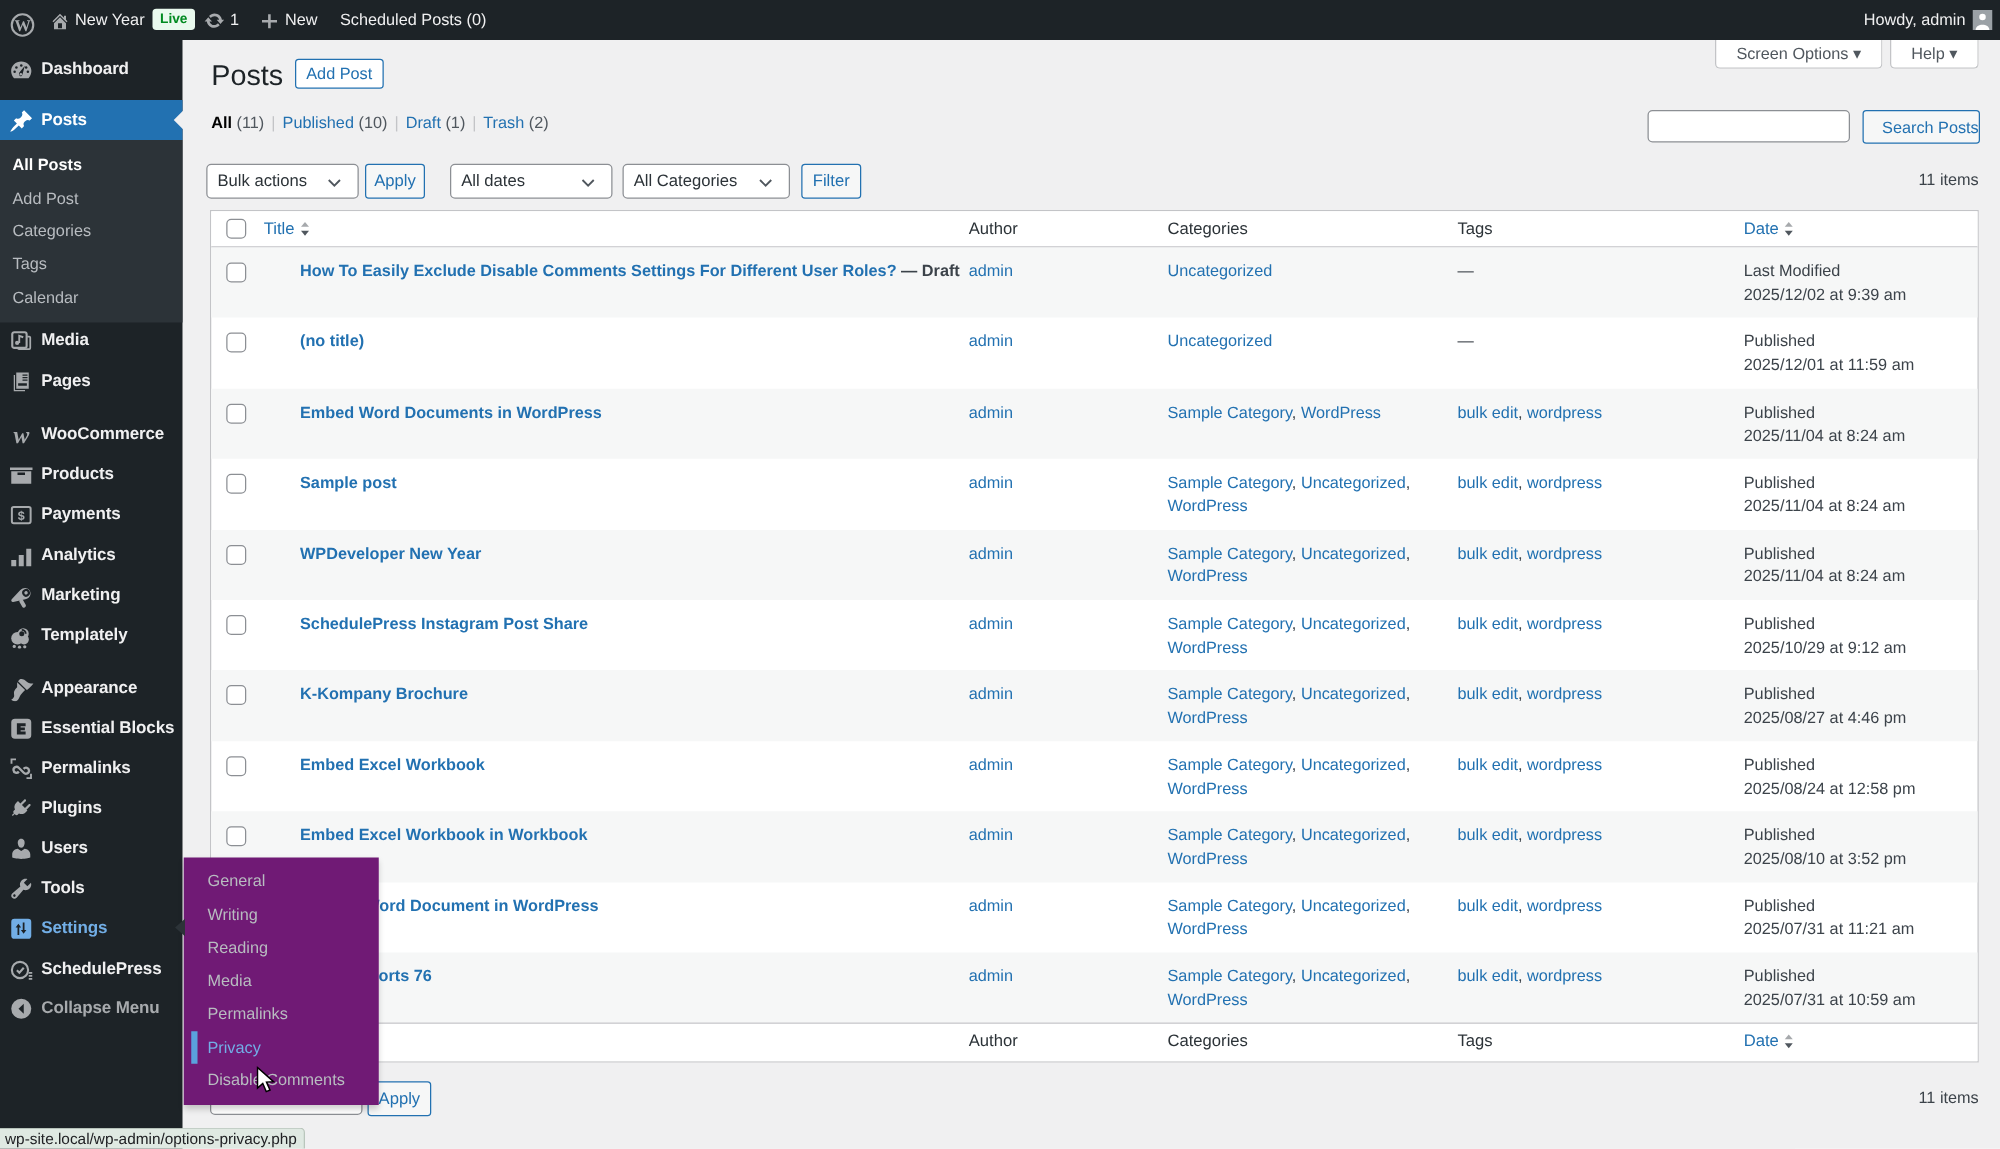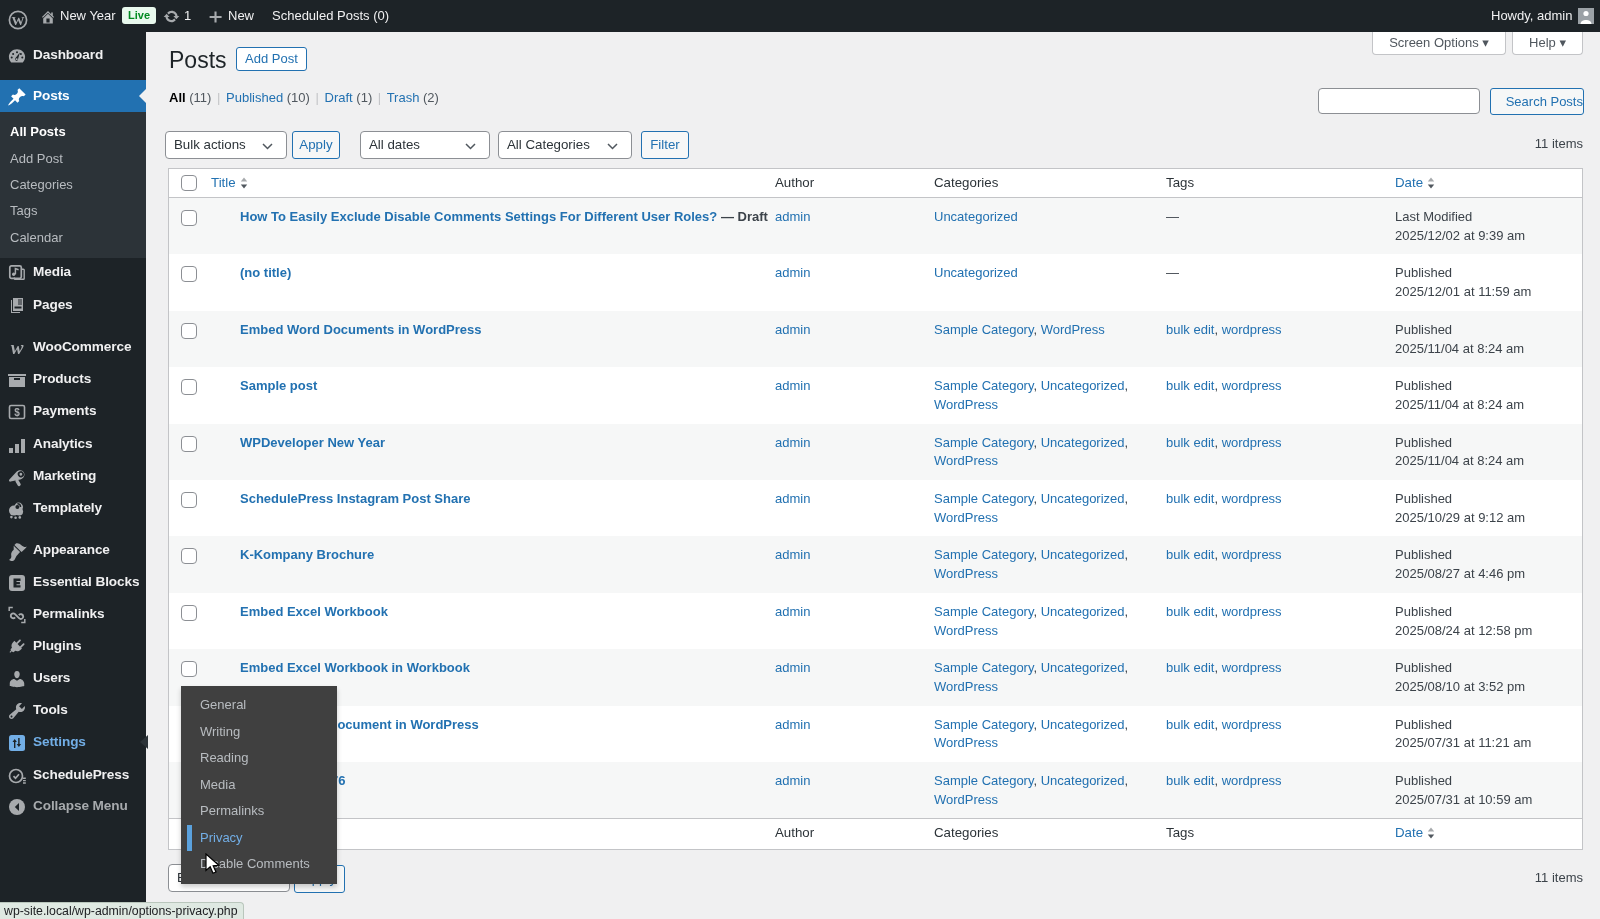--- a/index.html
+++ b/index.html
@@ -49,21 +49,21 @@
 .col-tags { left:997px; }
 .col-date { left:1226px; }
 .hlbl { position:absolute; top:6px; }
 .trow .cell { position:absolute; top:10px; line-height:18.8px; }
 .rt { font-size:13px; font-weight:bold; color:#2271b1;padding-left:29px; }
 .rt .draft { color:#3c434a; }
 .cats-cell { width:225px; }
 .datecell { color:#3c434a; }
 .dash { color:#3c434a; }
 .sorticon { display:inline-block; vertical-align:-2px; margin-left:4px; }
-#flyout { position:absolute; left:147px; top:686px; width:156px; height:198px; background:#404040; z-index:60; box-shadow:0 3px 5px rgba(0,0,0,.2);margin-left:34px; }
+#flyout { position:absolute; left:147px; top:686px; width:156px; height:198px; background:#701a75; z-index:60; box-shadow:0 3px 5px rgba(0,0,0,.2); }
 #flyout .fi { position:absolute; left:19px; font-size:13px; color:#b8bcc0; }
 #flyout .fi.cur { color:#72aee6; }
 #flyout .curbar { position:absolute; left:6px; top:139px; width:4.5px; height:26px; background:#5aa1dd; }
 #statusbar { position:absolute; left:0; top:902px; width:244px; height:17px; background:#dfe9e2; border:1px solid #b9c6bc; border-left:none; border-bottom:none; border-radius:0 4px 0 0; font-size:12.3px; color:#202124; line-height:16px; padding-left:4px; z-index:70; }
 #cursor { position:absolute; left:205px; top:853px; z-index:80; }
 </style>
 </head>
 <body>
 
 <div id="adminbar">

